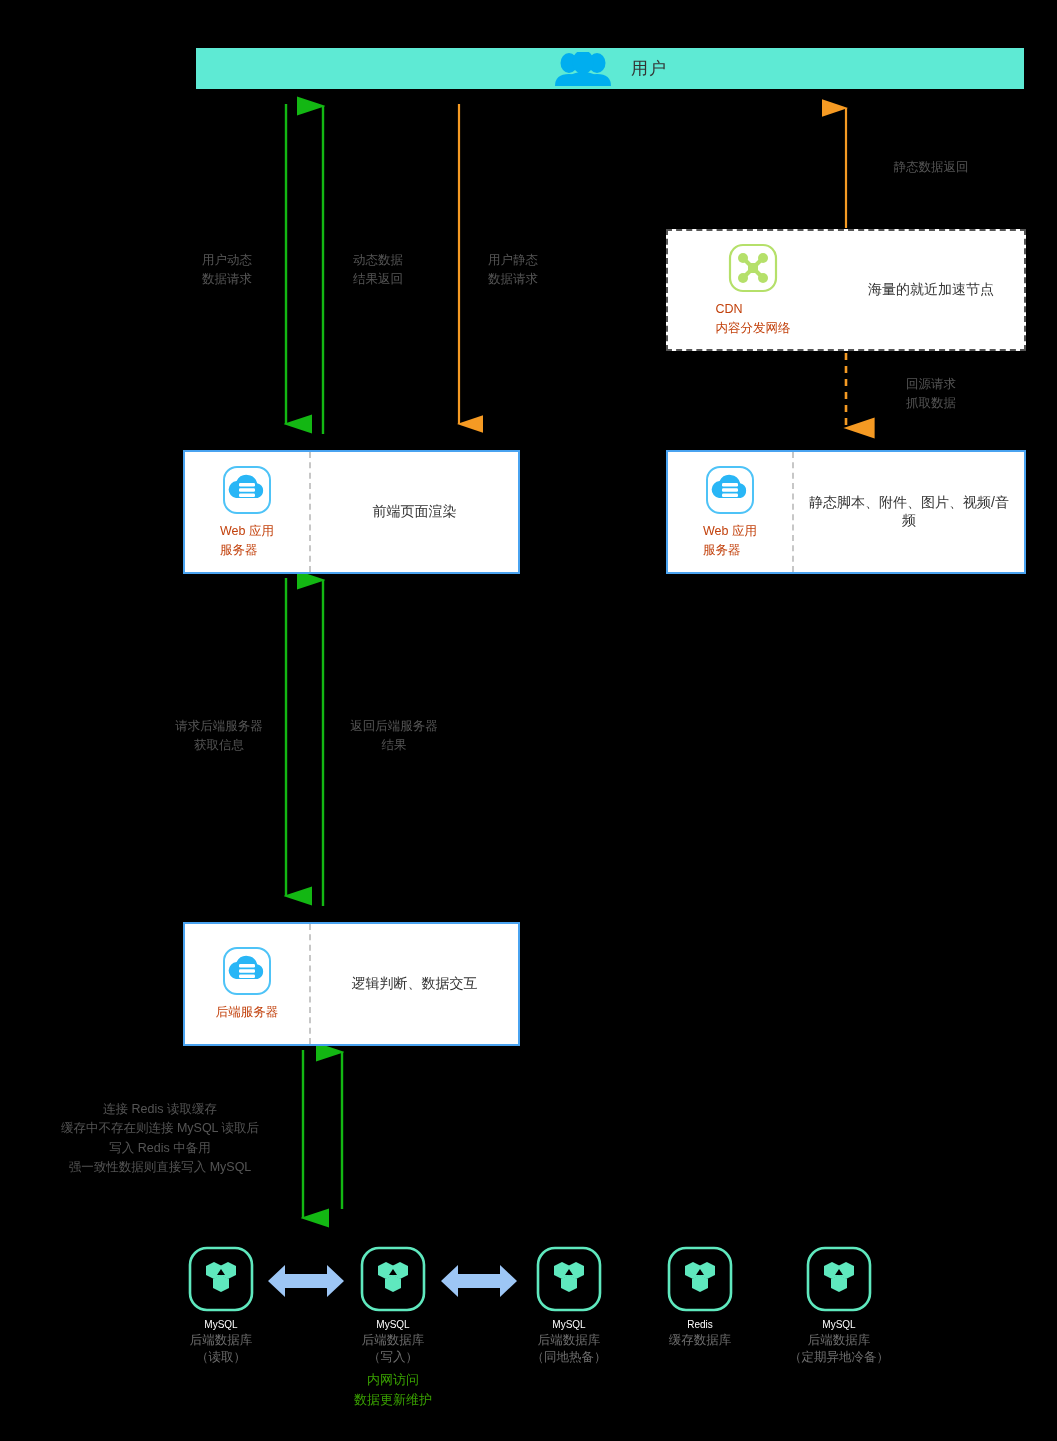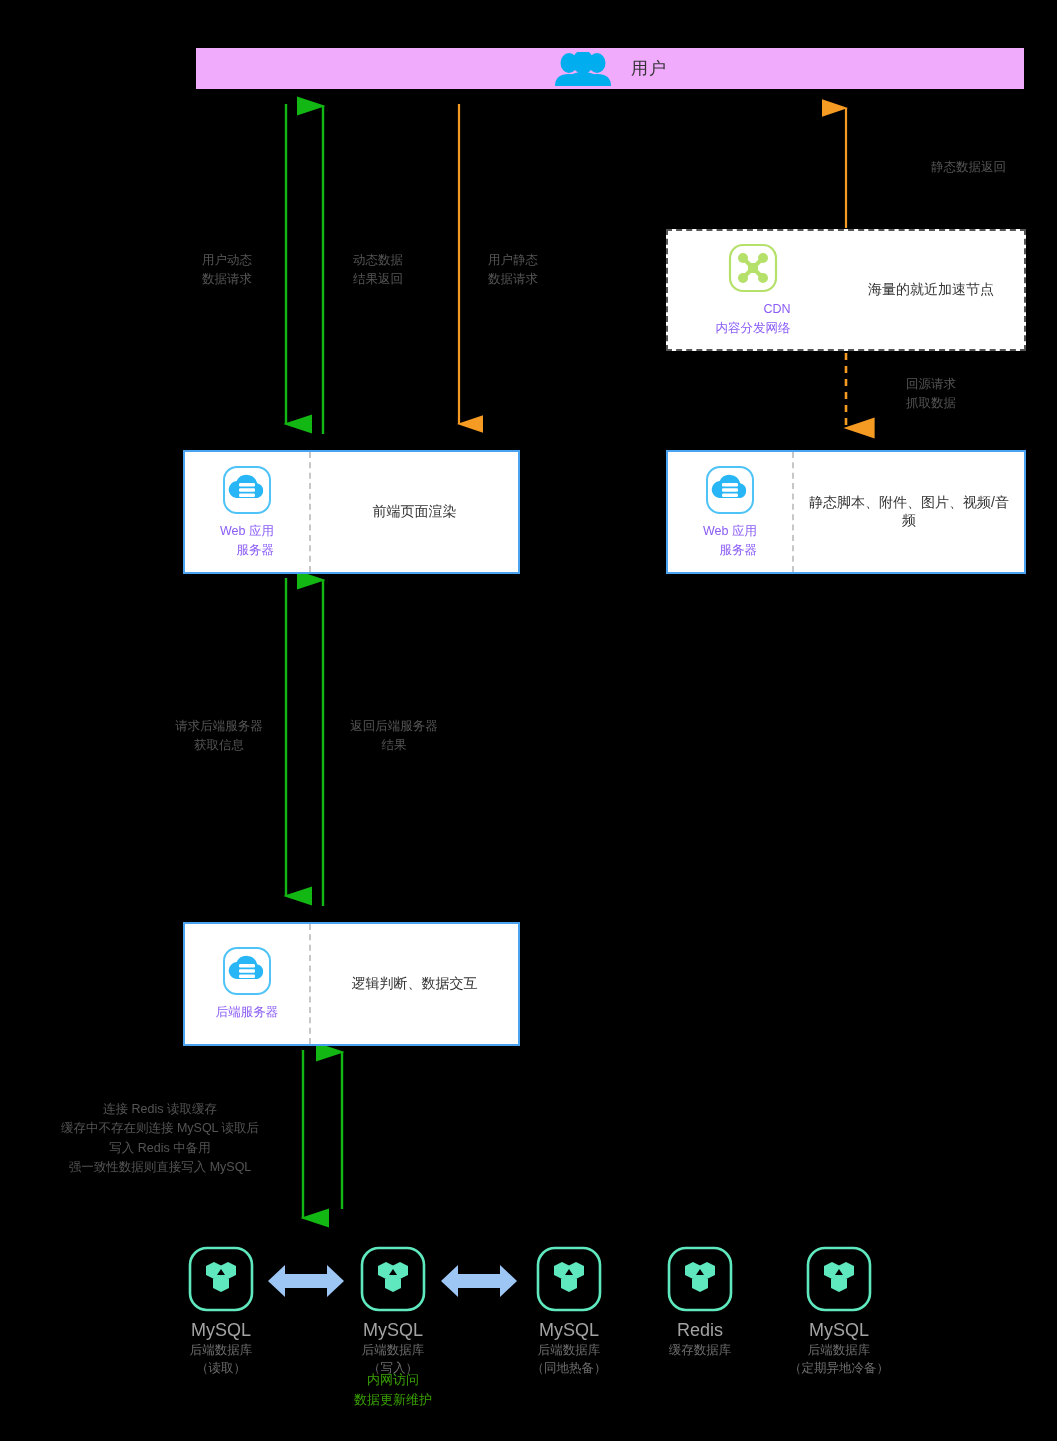--- a/index.html
+++ b/index.html
@@ -6,39 +6,39 @@
   body{
     width:1057px;height:1441px;position:relative;overflow:hidden;
     font-family:"Liberation Sans","DejaVu Sans",sans-serif;
     color:#555;
   }
   .abs{position:absolute;}
 
   
   #user-bar{
     left:196px;top:48px;width:828px;height:41px;
-    background:#f0abfc;display:flex;align-items:center;justify-content:center;
+    background:#5eead4;display:flex;align-items:center;justify-content:center;
   }
   #user-bar .u-icon{width:60px;height:34px;margin-right:18px;}
   #user-bar .u-label{font-size:17px;color:#333;letter-spacing:1px;}
 
   
   .nodebox{
     background:#fff;box-sizing:border-box;display:flex;align-items:stretch;
   }
   .nodebox.solid{border:2px solid #4aa3f0;}
   .nodebox.dashed{border:2px dashed #555;}
   .nodebox .left{
     width:126px;display:flex;flex-direction:column;align-items:center;
     justify-content:center;border-right:2px dashed #c7c7c7;box-sizing:border-box;
   }
   .nodebox.dashed .left{border-right:none;}
   .nodebox .left .ico{width:50px;height:50px;margin-bottom:7px;}
   .nodebox .left .cap{
-    font-size:12.5px;color:#8b5cf6;text-align:right;line-height:1.45;
+    font-size:12.5px;color:#c2410c;text-align:left;line-height:1.45;
   }
   .nodebox .right{
     flex:1;display:flex;align-items:center;justify-content:center;
     font-size:14px;color:#333;text-align:center;padding:0 10px;
   }
 
   #web-left{left:183px;top:450px;width:337px;height:124px;}
   #web-right{left:666px;top:450px;width:360px;height:124px;}
   #cdn-box{left:666px;top:229px;width:360px;height:122px;}
   #cdn-box .left{width:170px;}
@@ -52,21 +52,21 @@
   .elabel{
     font-size:12.5px;line-height:1.5;color:#555;text-align:center;
     white-space:pre-line;
   }
   .elabel.wide{line-height:1.55;text-align:center;}
   .elabel.green{color:#3aa300;}
 
   
   .dbnode{width:120px;text-align:center;}
   .dbnode .dbico{width:66px;height:66px;margin:0 auto 6px auto;display:block;}
-  .dbnode .dbname{font-size:18px;color:#a3a3a3;line-height:1.35;}
+  .dbnode .dbname{font-size:10px;color:#ffffff;line-height:1.35;}
   .dbnode .dbsub{font-size:12.5px;color:#6e6e6e;line-height:1.4;white-space:pre-line;text-align:center;}
 </style>
 </head>
 <body>
 
 <div class="abs" id="user-bar">
   <span class="u-icon">
     <svg viewBox="0 0 60 34" width="60" height="34">
       <ellipse cx="16" cy="11" rx="8.5" ry="10" fill="#00aeef"></ellipse>
       <ellipse cx="44" cy="11" rx="8.5" ry="10" fill="#00aeef"></ellipse>
@@ -114,21 +114,21 @@
     <path d="M441,1281 L458,1265 L458,1274 L500,1274 L500,1265 L517,1281 L500,1297 L500,1288 L458,1288 L458,1297 Z"></path>
   </g>
 </svg>
 
 <div class="abs elabel" style="left:180px;top:251px;width:94px;">用户动态
 数据请求</div>
 <div class="abs elabel" style="left:331px;top:251px;width:94px;">动态数据
 结果返回</div>
 <div class="abs elabel" style="left:466px;top:251px;width:94px;">用户静态
 数据请求</div>
-<div class="abs elabel" style="left:856px;top:158px;width:150px;text-align:right;">静态数据返回</div>
+<div class="abs elabel" style="left:856px;top:158px;width:150px;text-align:center;">静态数据返回</div>
 <div class="abs elabel" style="left:856px;top:375px;width:150px;text-align:center;">回源请求
 抓取数据</div>
 <div class="abs elabel" style="left:156px;top:717px;width:126px;">请求后端服务器
 获取信息</div>
 <div class="abs elabel" style="left:331px;top:717px;width:126px;">返回后端服务器
 结果</div>
 <div class="abs elabel wide" style="left:35px;top:1100px;width:250px;">连接 Redis 读取缓存
 缓存中不存在则连接 MySQL 读取后
 写入 Redis 中备用
 强一致性数据则直接写入 MySQL</div>

